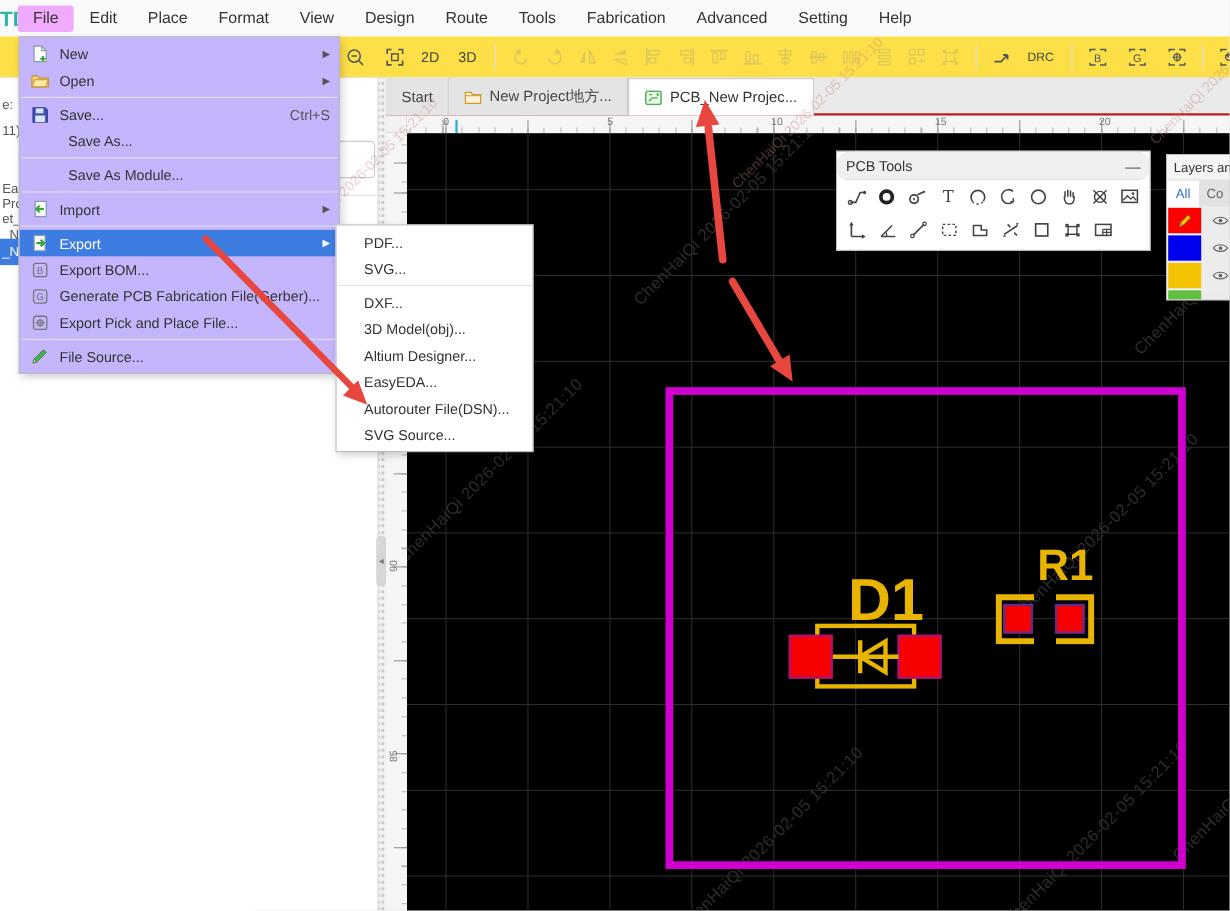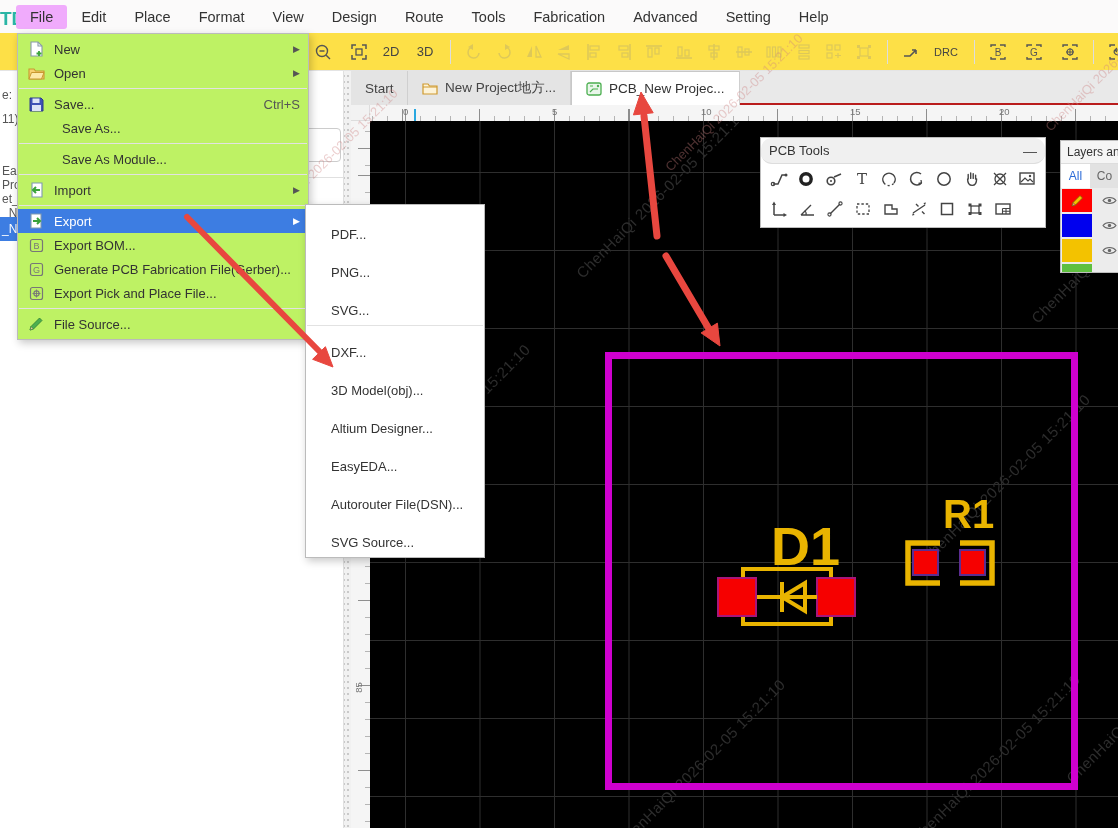--- a/index.html
+++ b/index.html
@@ -81,31 +81,31 @@
   #layers-panel { left:1060px; top:140px; width:70px; height:133px; overflow:hidden; }
   #layers-header { height:23px; display:flex; align-items:center; padding:0 6px; font-size:12px; color:#333; background:#f5f5f5; border-bottom:1px solid #ddd; }
   #layers-tabs { display:flex; height:24px; background:#e2e2e2; }
   .ltab { width:29px; text-align:center; font-size:12px; line-height:24px; color:#666; }
   .ltab.active { background:#fff; color:#2b6bd7; }
   .lrow { display:flex; align-items:center; height:25px; background:#ececec; }
   .lswatch { width:30px; height:23px; margin-left:1px; position:relative; }
   .leye { margin-left:10px; }
 
   
-  #file-menu { left:17px; top:33px; width:292px; background:#bef264; border:1px solid #bbb; box-shadow:2px 3px 8px rgba(0,0,0,.22); z-index:50; padding:3px 0; }
+  #file-menu { left:17px; top:33px; width:292px; background:#c4b5fd; border:1px solid #bbb; box-shadow:2px 3px 8px rgba(0,0,0,.22); z-index:50; padding:3px 0; }
   .menu-row { height:24px; display:flex; align-items:center; padding:0 8px 0 6px; font-size:13px; color:#333; white-space:nowrap; overflow:hidden; }
   .menu-row .mi { width:20px; height:18px; margin:0 8px 0 2px; flex:0 0 auto; display:flex; align-items:center; justify-content:center; }
   .menu-row .noicon { margin-left:38px; }
   .menu-row .sc { margin-left:auto; color:#555; }
   .menu-row .sub { margin-left:auto; color:#555; font-size:9px; }
   .menu-row.hl { background:#3d7de2; color:#fff; }
   .menu-row.hl .sub { color:#fff; }
   .menu-sep { border-top:1px solid #e2e2e2; margin:3px 1px; }
   #export-menu { left:305px; top:204px; width:180px; background:#fff; border:1px solid #bbb; box-shadow:2px 3px 8px rgba(0,0,0,.22); z-index:51; padding:3px 0; }
-  #export-menu .menu-row { padding-left:25px;margin-top:14px; }
+  #export-menu .menu-row { padding-left:25px; }
 
   #arrows { left:0; top:0; width:1118px; height:828px; z-index:70; pointer-events:none; }
 </style>
 </head>
 <body>
 
 <div id="app">
 
   <div id="canvas" class="abs">
     <span class="wm" style="left:175px; top:64px;">ChenHaiQi 2026-02-05 15:21:10</span>
@@ -631,23 +631,20 @@
         </span>
       <span>File Source...</span>
     </div>
   </div>
 
   <div id="export-menu" class="abs">
     <div class="menu-row">
         <span>PDF...</span>
       </div>
     <div class="menu-row">
-        <span>PNG...</span>
-      </div>
-    <div class="menu-row">
         <span>SVG...</span>
       </div>
     <div class="menu-sep"></div>
     <div class="menu-row">
         <span>DXF...</span>
       </div>
     <div class="menu-row">
         <span>3D Model(obj)...</span>
       </div>
     <div class="menu-row">

